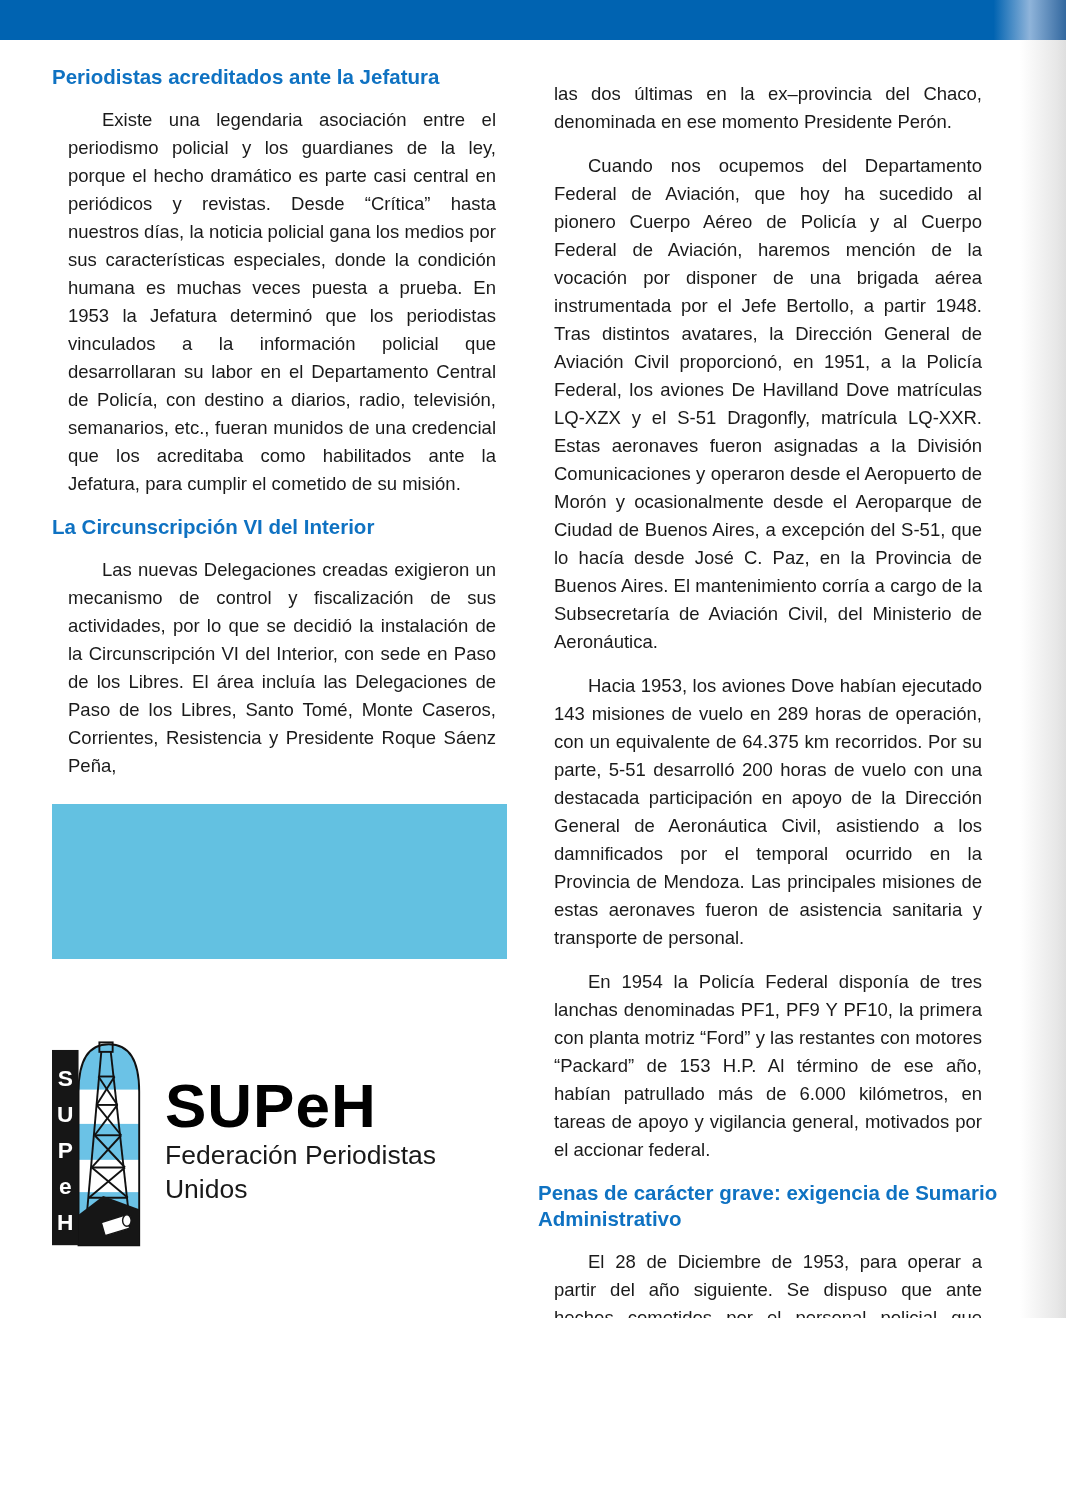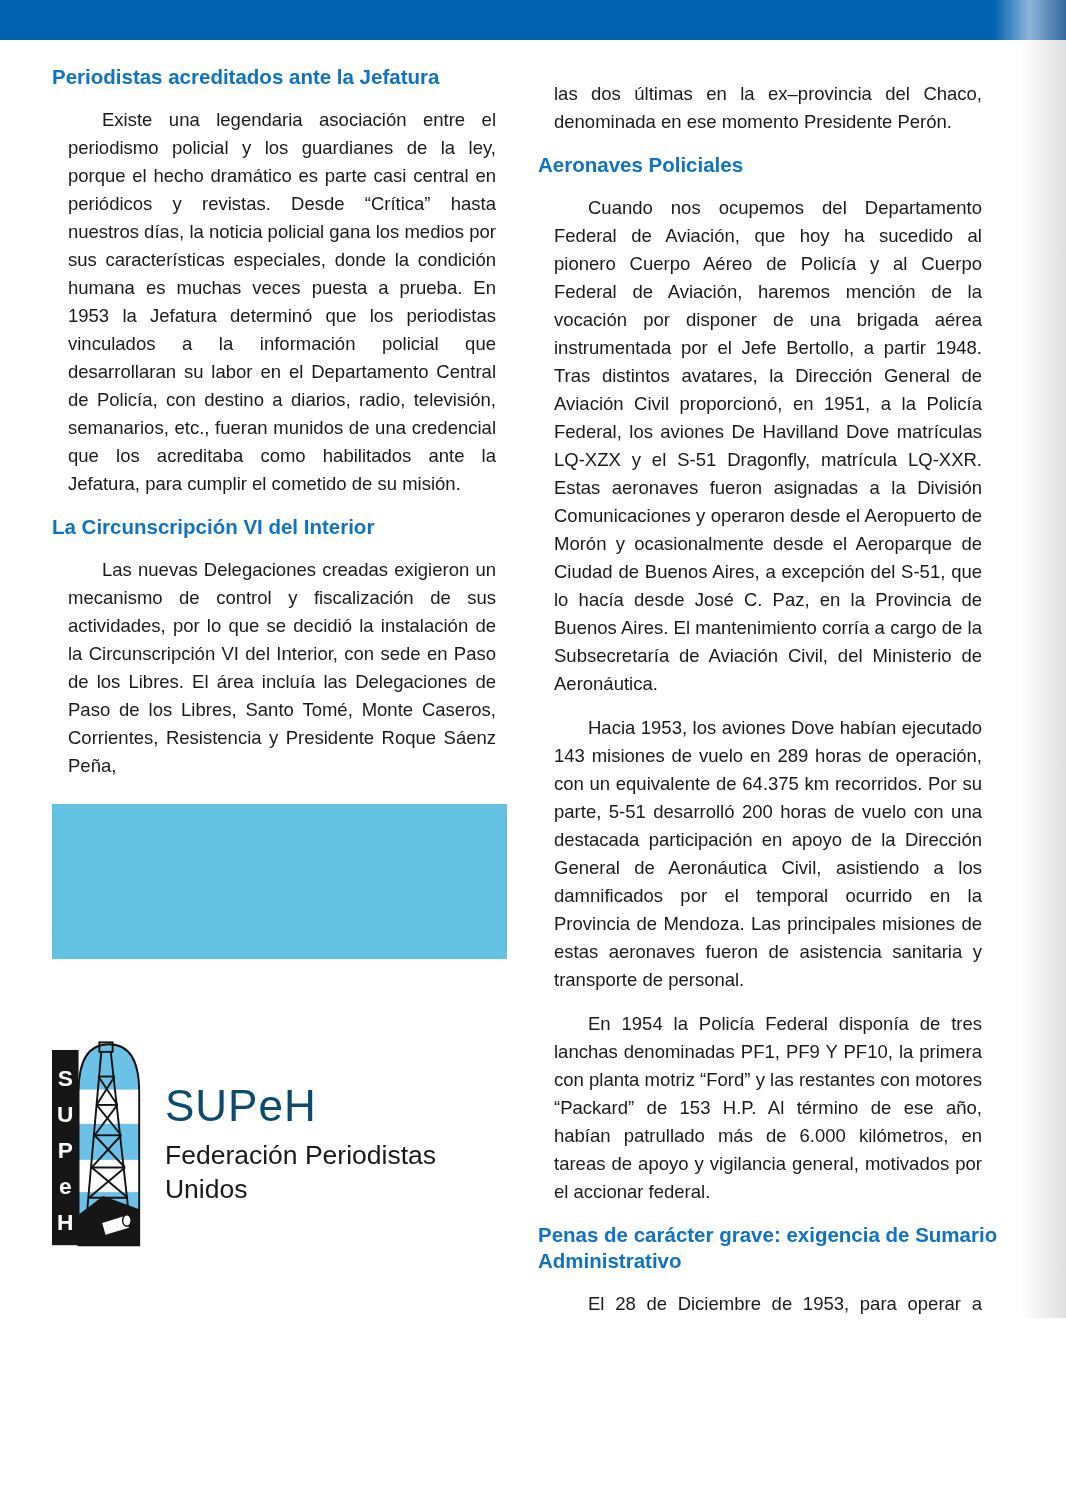--- a/index.html
+++ b/index.html
@@ -30,21 +30,21 @@
   .mt14{margin-top:14px;} .mt12{margin-top:12px;} .mt10{margin-top:10px;}
   .mt8{margin-top:8px;} .mt36{margin-top:36px;} .mt30{margin-top:30px;}
   .mt24{margin-top:24px;} .mt18{margin-top:18px;}
   .mt16{margin-top:16px;} .mt70{margin-top:70px;} .mt84{margin-top:84px;}
   .img-ph{
     width:455px;height:155px;background:var(--placeholder,#63c1e1);
   }
   .img-ph.second{height:150px;}
   .logo-row{display:flex;align-items:center;gap:22px;width:455px;}
   .logo-text .wordmark{
-    font-size:44px;font-weight:normal;letter-spacing:1px;color:#0c4a6e;line-height:64px;
+    font-size:62px;font-weight:bold;letter-spacing:1px;color:#000000;line-height:64px;
   }
   .logo-text .subline{
     font-size:26.5px;color:#191919;line-height:34px;
   }
   .footer{position:absolute;left:40px;top:1396px;display:flex;align-items:flex-start;gap:22px;}
   .footer-label{
     font-family:"Liberation Serif", serif;font-weight:bold;font-size:24px;color:#c2410c;
     padding-top:20px;letter-spacing:0.5px;
   }
 </style>
@@ -121,21 +121,20 @@
         <div class="subline">Federación Periodistas Unidos</div>
       </div>
     </div>
 
     <div class="img-ph second mt84"></div>
   </div>
 
   <div class="col col-right">
     <p class="para no-indent mt12">las dos últimas en la ex–provincia del Chaco, denominada en ese momento Presidente Perón.</p>
 
-    <h2 class="sec mt30">Aeronaves Policiales</h2>
     <p class="para mt8">Cuando nos ocupemos del Departamento Federal de Aviación, que hoy ha sucedido al pionero Cuerpo Aéreo de Policía y al Cuerpo Federal de Aviación, haremos mención de la vocación por disponer de una brigada aérea instrumentada por el Jefe Bertollo, a partir 1948. Tras distintos avatares, la Dirección General de Aviación Civil proporcionó, en 1951, a la Policía Federal, los aviones De Havilland Dove matrículas LQ-XZX y el S-51 Dragonfly, matrícula LQ-XXR. Estas aeronaves fueron asignadas a la División Comunicaciones y operaron desde el Aeropuerto de Morón y ocasionalmente desde el Aeroparque de Ciudad de Buenos Aires, a excepción del S-51, que lo hacía desde José C. Paz, en la Provincia de Buenos Aires. El mantenimiento corría a cargo de la Subsecretaría de Aviación Civil, del Ministerio de Aeronáutica.</p>
     <p class="para mt10">Hacia 1953, los aviones Dove habían ejecutado 143 misiones de vuelo en 289 horas de operación, con un equivalente de 64.375 km recorridos. Por su parte, 5-51 desarrolló 200 horas de vuelo con una destacada participación en apoyo de la Dirección General de Aeronáutica Civil, asistiendo a los damnificados por el temporal ocurrido en la Provincia de Mendoza. Las principales misiones de estas aeronaves fueron de asistencia sanitaria y transporte de personal.</p>
 
     <p class="para mt8">En 1954 la Policía Federal disponía de tres lanchas denominadas PF1, PF9 Y PF10, la primera con planta motriz “Ford” y las restantes con motores “Packard” de 153 H.P. Al término de ese año, habían patrullado más de 6.000 kilómetros, en tareas de apoyo y vigilancia general, motivados por el accionar federal.</p>
 
     <h2 class="sec mt16">Penas de carácter grave: exigencia de Sumario Administrativo</h2>
     <p class="para mt8">El 28 de Diciembre de 1953, para operar a partir del año siguiente. Se dispuso que ante hechos cometidos por el personal policial que lucieran pensar en que la pena a dictarse fuera la de cesantía o exoneración, deberían sustanciarse sumarios administrativos, para juzgar la conducta del o los involucrados. Igual temperamento debería adoptarse en los casos de suspensión grave.</p>
 
     <h2 class="sec mt16">El franco semanal</h2>
   </div>

